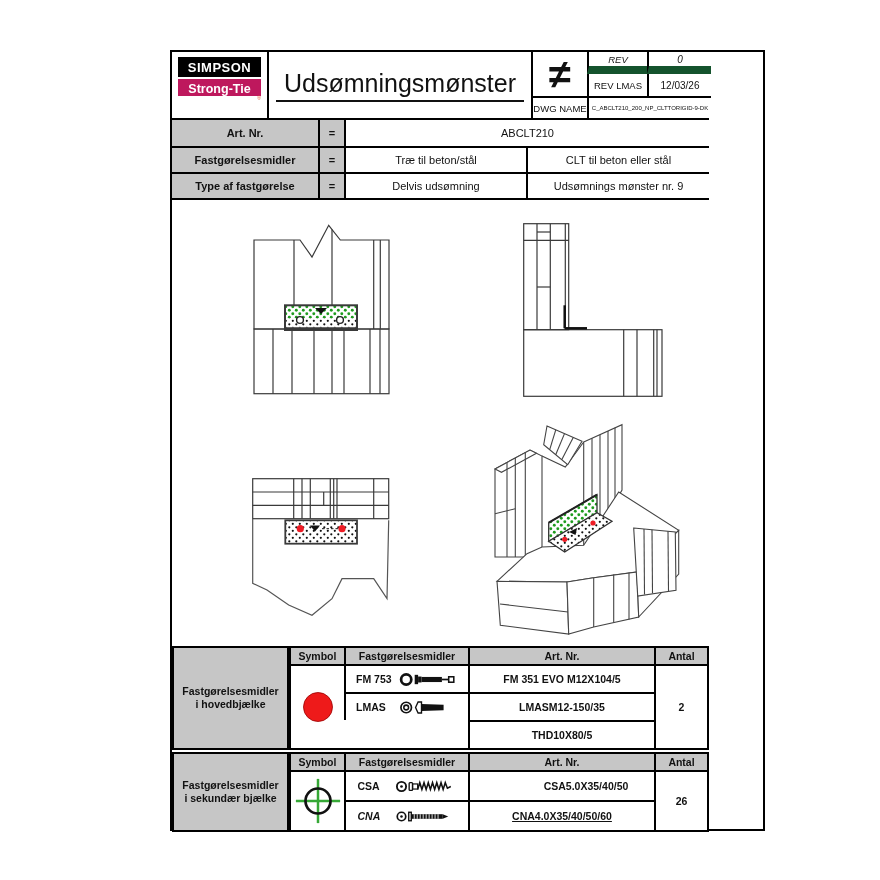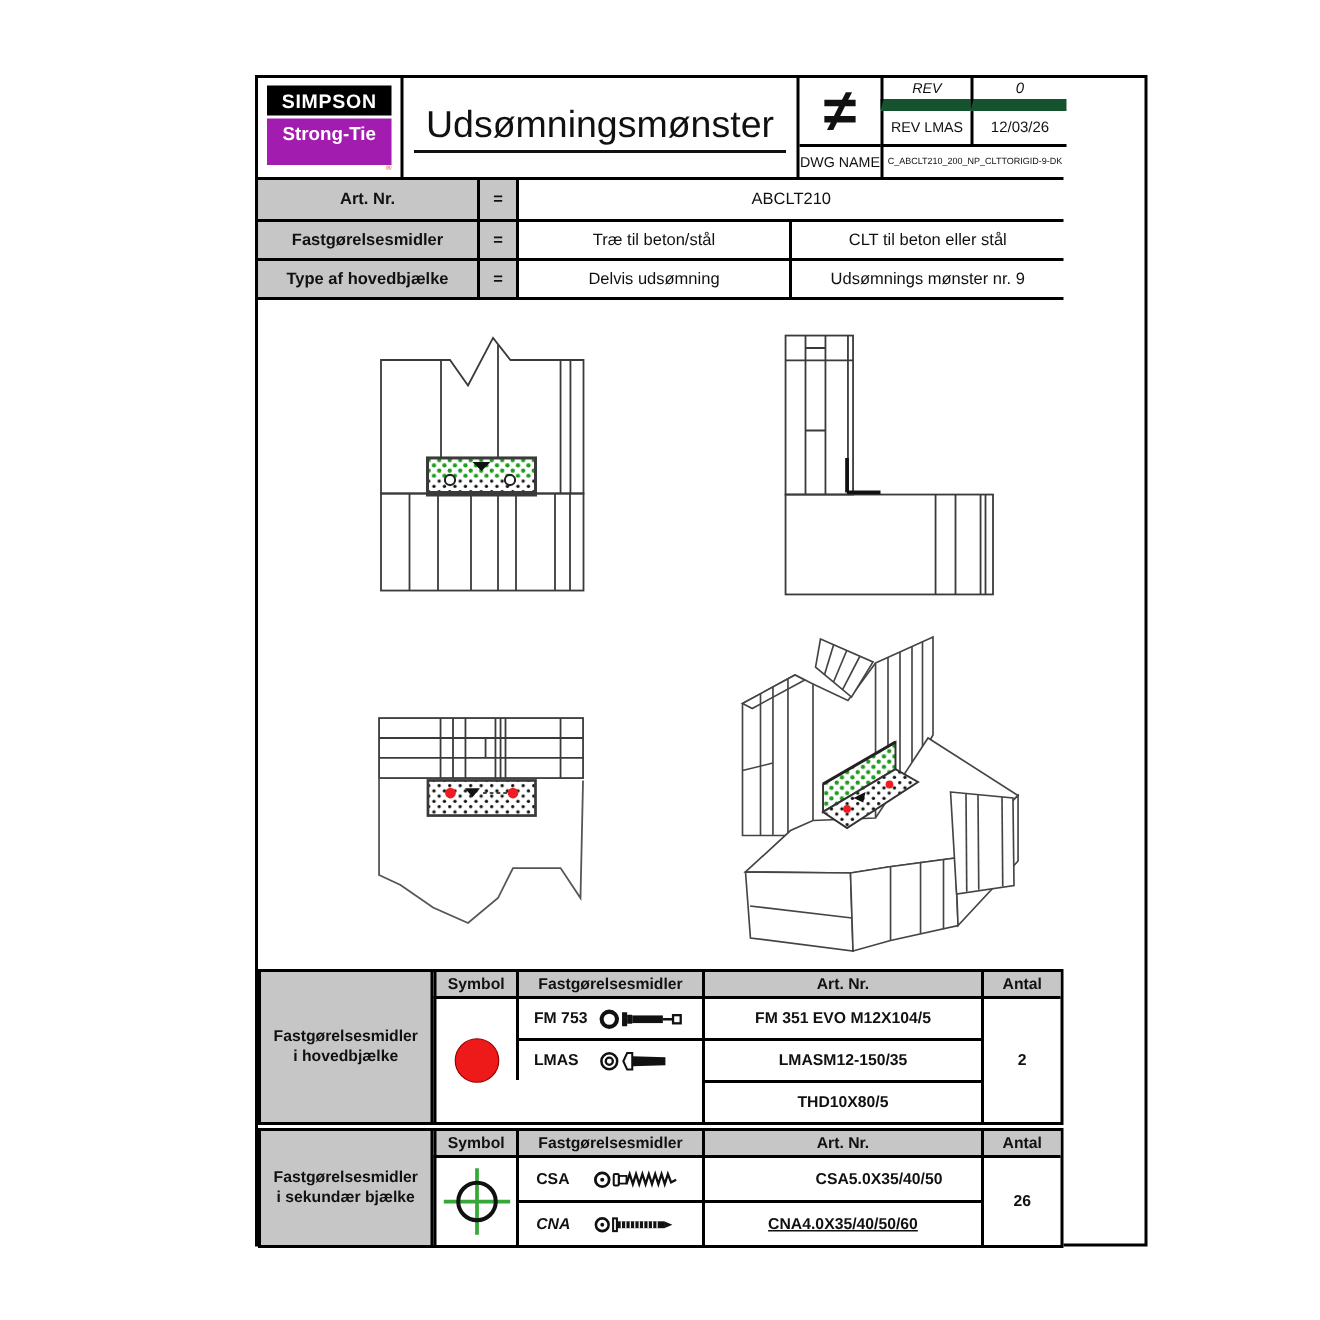--- a/index.html
+++ b/index.html
@@ -4,21 +4,21 @@
 <style>
   html,body{margin:0;padding:0;background:#fff;}
   body{width:880px;height:880px;font-family:"Liberation Sans",sans-serif;color:#111;}
   .canvas{position:relative;width:880px;height:880px;background:#fff;overflow:hidden;}
   .page{position:absolute;left:170px;top:50px;width:595px;height:781px;border:2px solid #000;box-sizing:border-box;background:#fff;}
 
   
   .header{position:absolute;left:0;top:0;width:537px;height:68px;border-bottom:2px solid #000;box-sizing:border-box;display:flex;}
   .logo-cell{width:97px;box-sizing:border-box;border-right:2px solid #000;padding:5px 6px 3px 6px;}
   .logo-black{background:#000;color:#fff;font-weight:700;font-size:13px;text-align:center;padding:3px 0 2px;letter-spacing:.5px;}
-  .logo-orange{background:#a21caf;color:#fff;font-weight:700;font-size:12.5px;text-align:center;padding:3px 0 14px;margin-top:2px;}
+  .logo-orange{background:#be185d;color:#fff;font-weight:700;font-size:12.5px;text-align:center;padding:3px 0 0;margin-top:2px;}
   .logo-reg{display:block;text-align:right;font-size:5px;color:#E8512E;line-height:4px;}
   .title-cell{flex:1;display:flex;align-items:center;justify-content:center;}
   .doc-title{font-size:25px;letter-spacing:0;border-bottom:2px solid #111;padding:0 8px 2px;}
   .right-block{width:178px;box-sizing:border-box;border-left:2px solid #000;display:grid;grid-template-columns:54px 60px 64px;grid-template-rows:22px 22px 22px;}
   .right-block .cell{display:flex;align-items:center;justify-content:center;box-sizing:border-box;}
   .neq{grid-row:1/3;grid-column:1;display:flex;align-items:center;justify-content:center;font-size:40px;font-weight:700;line-height:1;}
   .bl{border-left:2px solid #000;} .bb{border-bottom:8px solid #14532d;font-style:italic;} .bt{border-top:2px solid #000;}
   .rt-lbl{font-size:9.5px;} .rt-val{font-size:10px;}
   .dwg-v{grid-column:2/4;font-size:6px;letter-spacing:0;white-space:nowrap;}
 
@@ -74,21 +74,21 @@
     <div class="info-grid">
       <div class="gray ilabel">Art. Nr.</div>
       <div class="gray ilabel bl">=</div>
       <div class="span2 bl">ABCLT210</div>
 
       <div class="gray ilabel bt">Fastgørelsesmidler</div>
       <div class="gray ilabel bl bt">=</div>
       <div class="bl bt">Træ til beton/stål</div>
       <div class="bl bt">CLT til beton eller stål</div>
 
-      <div class="gray ilabel bt">Type af hovedbjælke</div>
+      <div class="gray ilabel bt">Type af fastgørelse</div>
       <div class="gray ilabel bl bt">=</div>
       <div class="bl bt">Delvis udsømning</div>
       <div class="bl bt">Udsømnings mønster nr.  9</div>
     </div>
 
     <div class="draw-area">
       <svg width="537" height="446" viewBox="0 0 537 446" xmlns="http://www.w3.org/2000/svg">
         <defs>
           <pattern id="gd" width="7" height="7" patternUnits="userSpaceOnUse">
             <rect width="7" height="7" fill="#fff"></rect>

